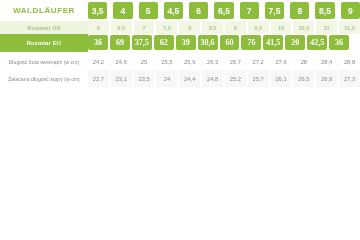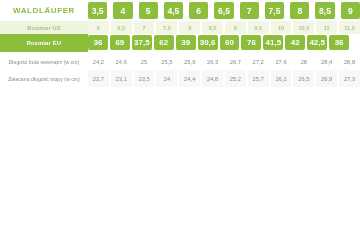--- a/index.html
+++ b/index.html
@@ -101,21 +101,21 @@
   }
 
   
   .row-eu .label-cell {
     background: #8cbe3c;
     color: #ffffff;
     font-size: 5.8px;
     font-weight: bold;
     letter-spacing: 0.2px;
   }
-  .row-eu .values { gap: 2px; padding: 1px 11px 2px 0; }
+  .row-eu .values { gap: 2px; padding: 1px 11px 2px 0; font-family: Liberation Serif, serif; }
   .row-eu .cell {
     background: #8cbe3c;
     color: #ffffff;
     font-size: 8px;
     font-weight: bold;
     border-radius: 2px;
   }
 
   
   .row-meas .label-cell {
@@ -183,21 +183,21 @@
     <div class="values">
       <div class="cell">36</div>
       <div class="cell">69</div>
       <div class="cell">37,5</div>
       <div class="cell">62</div>
       <div class="cell">39</div>
       <div class="cell">30,6</div>
       <div class="cell">60</div>
       <div class="cell">76</div>
       <div class="cell">41,5</div>
-      <div class="cell">42</div>
+      <div class="cell">20</div>
       <div class="cell">42,5</div>
       <div class="cell">36</div>
     </div>
   </div>
 
   <div class="spacer-top"></div>
 
   <div class="row row-meas">
     <div class="label-cell">Długość buta wewnątrz (w cm)</div>
     <div class="values">

